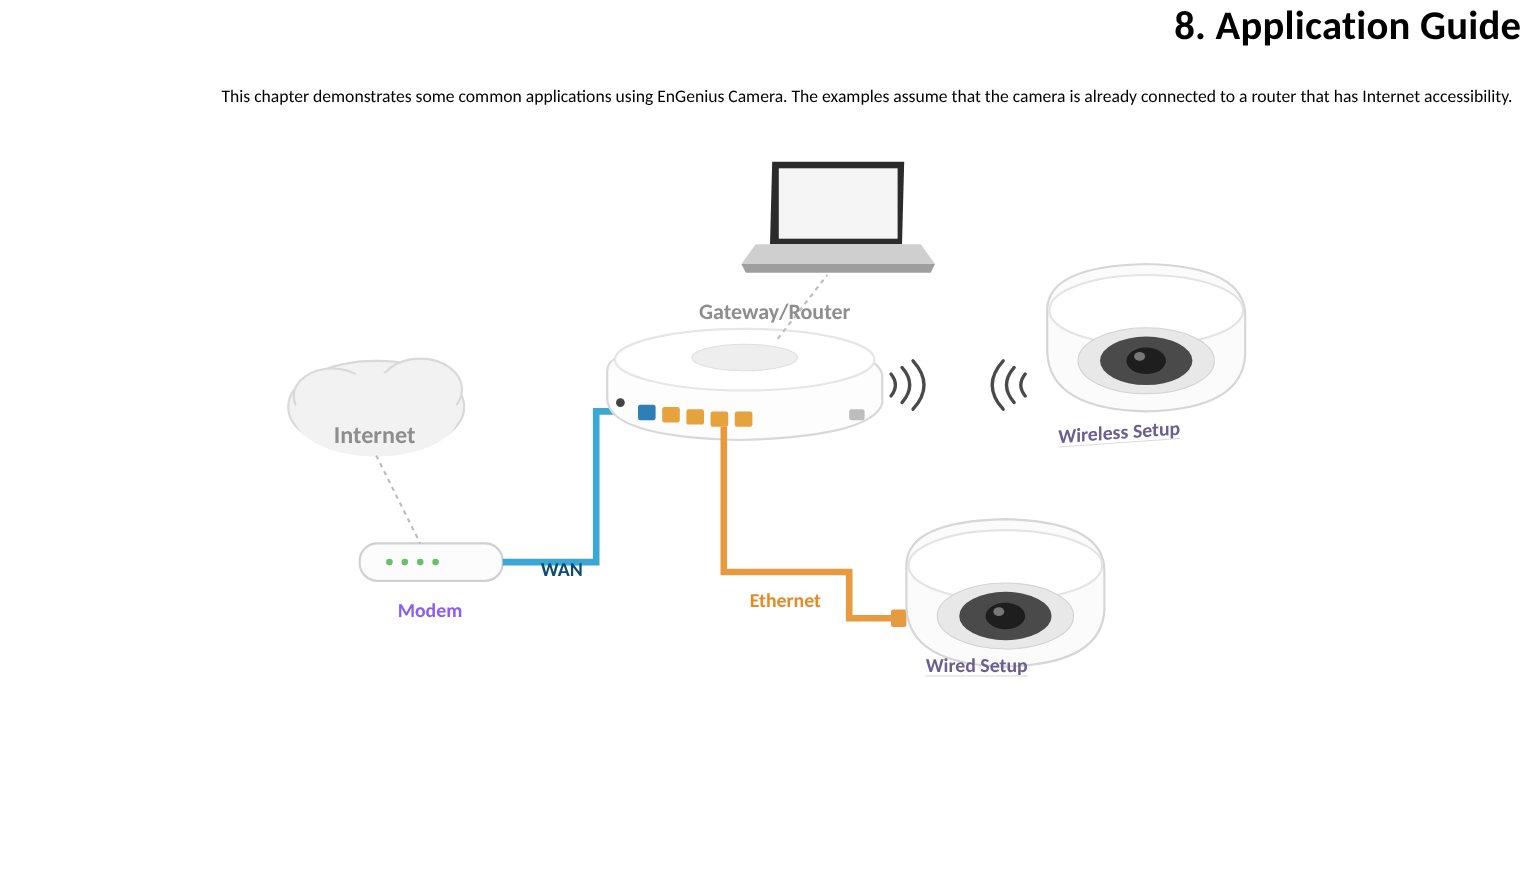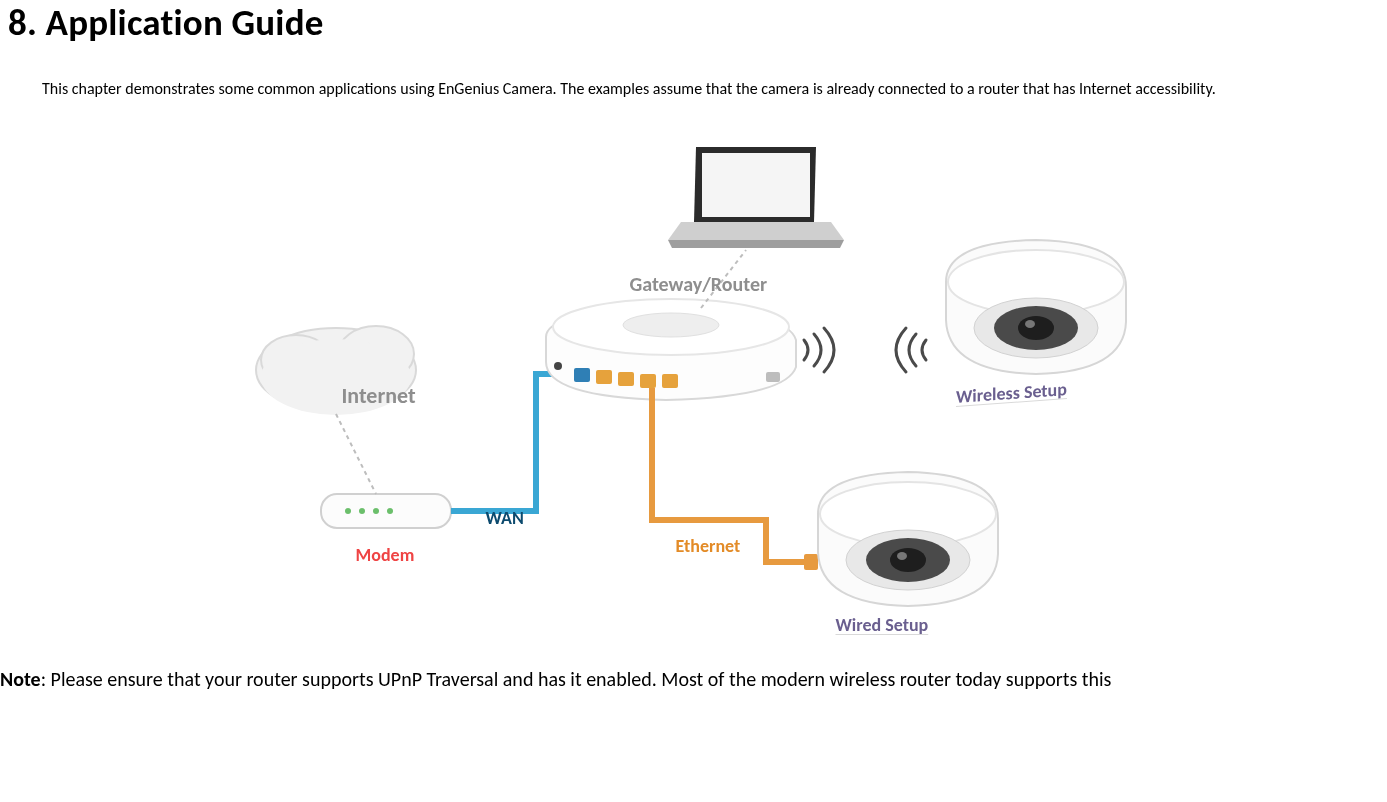--- a/index.html
+++ b/index.html
@@ -5,23 +5,24 @@
   body {
     margin: 0;
     padding: 0;
     font-family: Calibri, "Segoe UI", Arial, sans-serif;
     font-size: 20px;
     color: #000;
     background: #fff;
     width: 1387px;
   }
   .page {
-    padding: 0 16px 0 0;
+    padding: 0 4px 0 0;
     width: 1387px;
     box-sizing: border-box;
+    text-align: right;
   }
   h1.title {
     font-size: 37px;
     font-weight: 700;
     margin: 0 0 30px 8px;
     letter-spacing: 0.2px;
   }
   .intro {
     font-size: 16px;
     line-height: 1.7;
@@ -39,27 +40,27 @@
     width: 920px;
     height: 530px;
   }
   .label {
     font-family: Calibri, "Segoe UI", Arial, sans-serif;
     font-weight: 700;
     font-size: 18px;
     position: absolute;
     white-space: nowrap;
   }
-  .lbl-internet { color: #8e8e8e; font-size:22px; left:72px; top:260px;margin-left:44px; }
-  .lbl-modem { color: #ef4444; left:130px; top:422px; }
+  .lbl-internet { color: #8e8e8e; font-size:22px; left:72px; top:260px; }
+  .lbl-modem { color: #8b5cf6; left:130px; top:422px; }
   .lbl-wan { color: #0c4a6e; left:260px; top:385px; }
   .lbl-gateway { color: #8e8e8e; font-size:20px; left:404px; top:150px; }
   .lbl-ethernet { color: #e38b27; left:450px; top:385px;margin-top:28px; }
   .lbl-wireless { color: #6a5f8f; left:730px; top:260px; transform: skewY(-4deg); }
-  .lbl-wired { color: #6a5f8f; left:610px; top:492px; }
+  .lbl-wired { color: #6a5f8f; left:610px; top:472px; }
   .note {
     font-size: 20px;
     line-height: 1.7;
     margin: 10px 8px 0 0;
   }
   .note b { font-weight:700; }
   
   .underline-shadow {
     text-decoration: underline;
     text-decoration-color: rgba(0,0,0,0.15);
@@ -159,16 +160,13 @@
       <div class="label lbl-internet">Internet</div>
       <div class="label lbl-gateway">Gateway/Router</div>
       <div class="label lbl-modem">Modem</div>
       <div class="label lbl-wan">WAN</div>
       <div class="label lbl-ethernet">Ethernet</div>
       <div class="label lbl-wireless underline-shadow">Wireless Setup</div>
       <div class="label lbl-wired underline-shadow">Wired Setup</div>
     </div>
   </div>
 
-  <p class="note">
-    <b>Note</b><span>: Please ensure that your router supports UPnP Traversal and has it enabled. Most of the modern wireless router today supports this</span>
-  </p>
 </div>
 
 </body></html>

